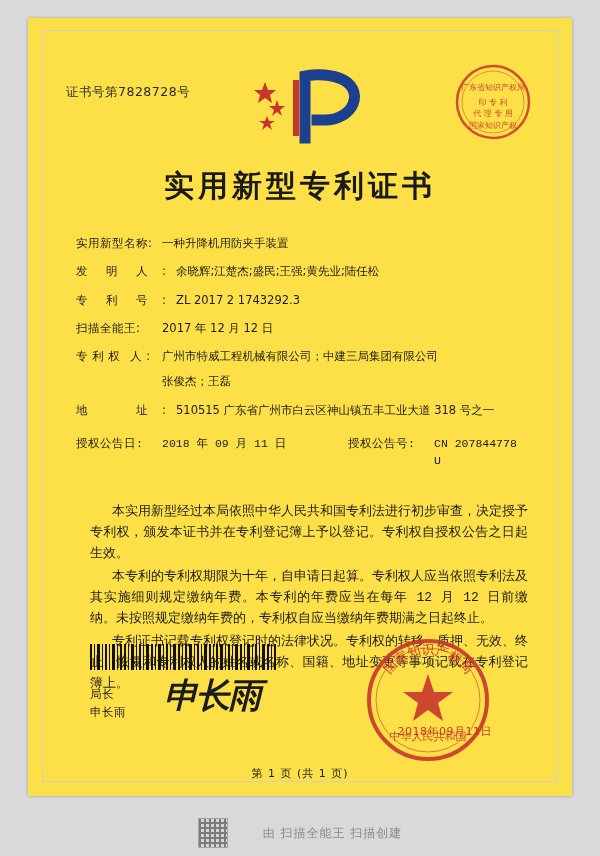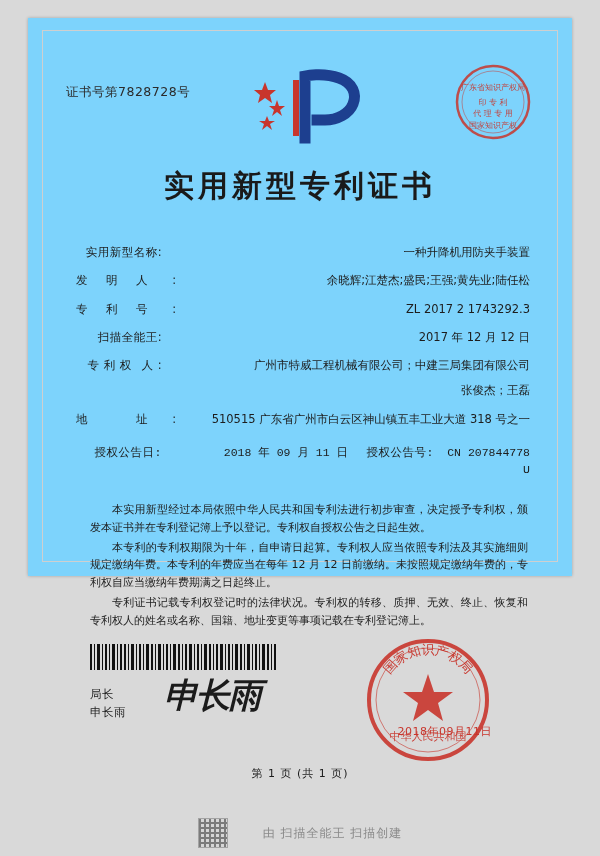--- a/index.html
+++ b/index.html
@@ -22,22 +22,22 @@
     height: 856px;
     background: #d9d9d9;
   }
 
   
   .sheet {
     position: absolute;
     left: 28px;
     top: 18px;
     width: 544px;
-    height: 558px;
-    background: #7dd3fc;
+    height: 778px;
+    background: #fde047;
     box-shadow: 0 0 3px rgba(0,0,0,0.25);
   }
 
   
   .frame {
     position: absolute;
     left: 14px;
     top: 12px;
     right: 14px;
     bottom: 14px;
@@ -85,25 +85,24 @@
     letter-spacing: 4px;
     color: #1a1a1a;
     font-family: Liberation Serif, serif;
   }
 
   
   .fields {
     position: absolute;
     left: 48px;
     right: 42px;
-    top: 226px;
+    top: 217px;
     font-size: 11.5px;
     color: #1d1d1d;
     line-height: 1.5;
-    text-align: right;
   }
   .field-row {
     display: flex;
     align-items: flex-start;
     margin-bottom: 11px;
   }
   .field-label {
     width: 86px;
     flex: 0 0 86px;
     letter-spacing: 0.5px;
@@ -135,24 +134,25 @@
   }
   .two-col .col.left { width: 272px; flex: 0 0 272px; }
   .two-col .col.right { flex: 1 1 auto; }
 
   
   .body-text {
     position: absolute;
     left: 62px;
     right: 44px;
     top: 483px;
-    font-size: 11px;
+    font-size: 13px;
     color: #1d1d1d;
     line-height: 1.62;
     text-align: justify;
+    font-family: Liberation Mono, monospace;
   }
   .body-text p {
     margin: 0 0 2px 0;
     text-indent: 22px;
   }
 
   
   .barcode {
     position: absolute;
     left: 62px;

